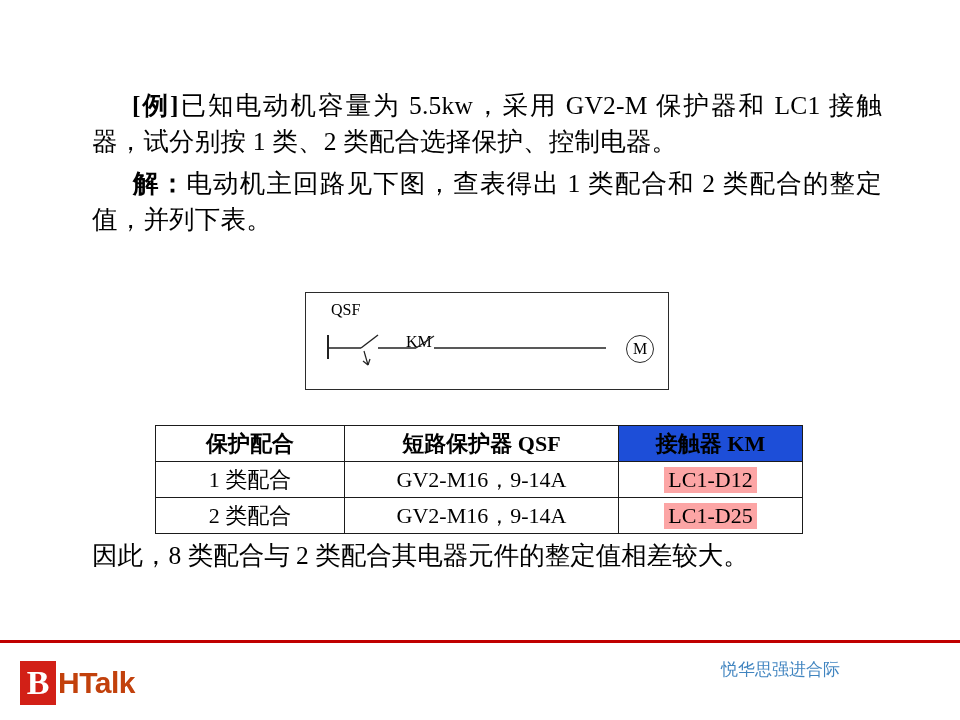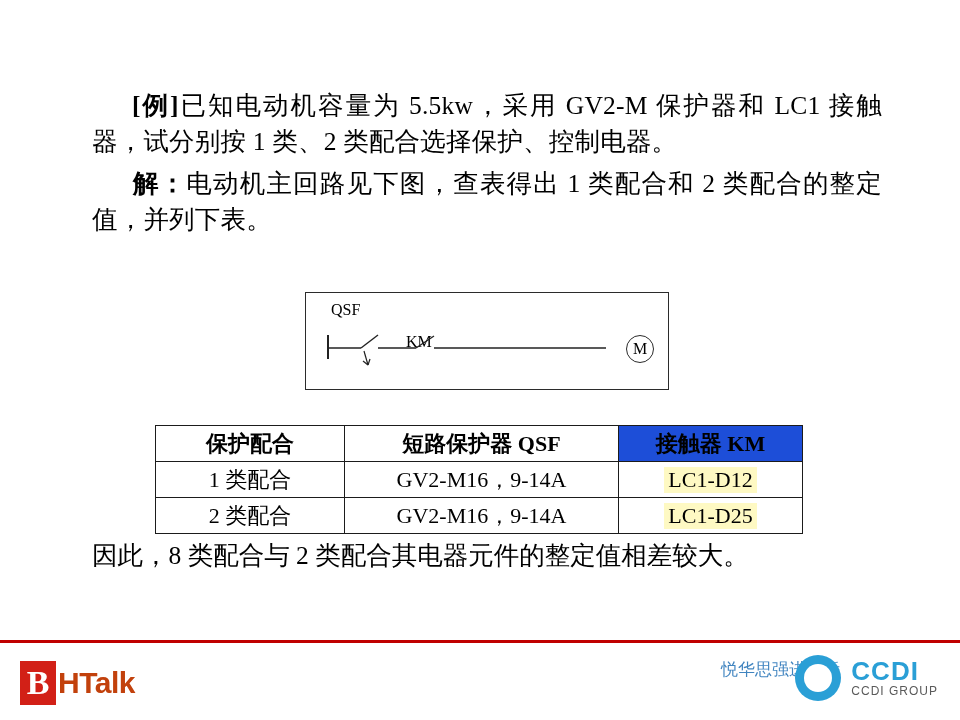--- a/index.html
+++ b/index.html
@@ -100,21 +100,21 @@
   table.data th {
     font-weight: bold;
   }
   .col-a { width: 180px; }
   .col-b { width: 265px; }
   .col-c { width: 175px; }
   .hl {
     background: #1d4ed8;
   }
   .cell-hl-inner {
-    background: #fef9c3;
+    background: #fca5a5;
     display: inline-block;
     padding: 0 4px;
   }
   
   .conclusion {
     position: absolute;
     left: 92px;
     top: 538px;
     width: 800px;
     font-size: 25.5px;
@@ -276,21 +276,14 @@
   <div class="conclusion">因此，8 类配合与 2 类配合其电器元件的整定值相差较大。</div>
 
   <div class="footer-rule"></div>
 
   <div class="logo-left">
     <div class="logo-b">B</div>
     <div class="logo-text">HTalk</div>
   </div>
 
   <div class="wechat-overlay">悦华思强进合际</div>
-  <div class="logo-right">
-    <div class="ccdi-mark"></div>
-    <div class="ccdi-words">
-      <span class="ccdi-main">CCDI</span>
-      <span class="ccdi-sub">CCDI GROUP</span>
-    </div>
-  </div>
 
 </div>
 
 </body></html>

